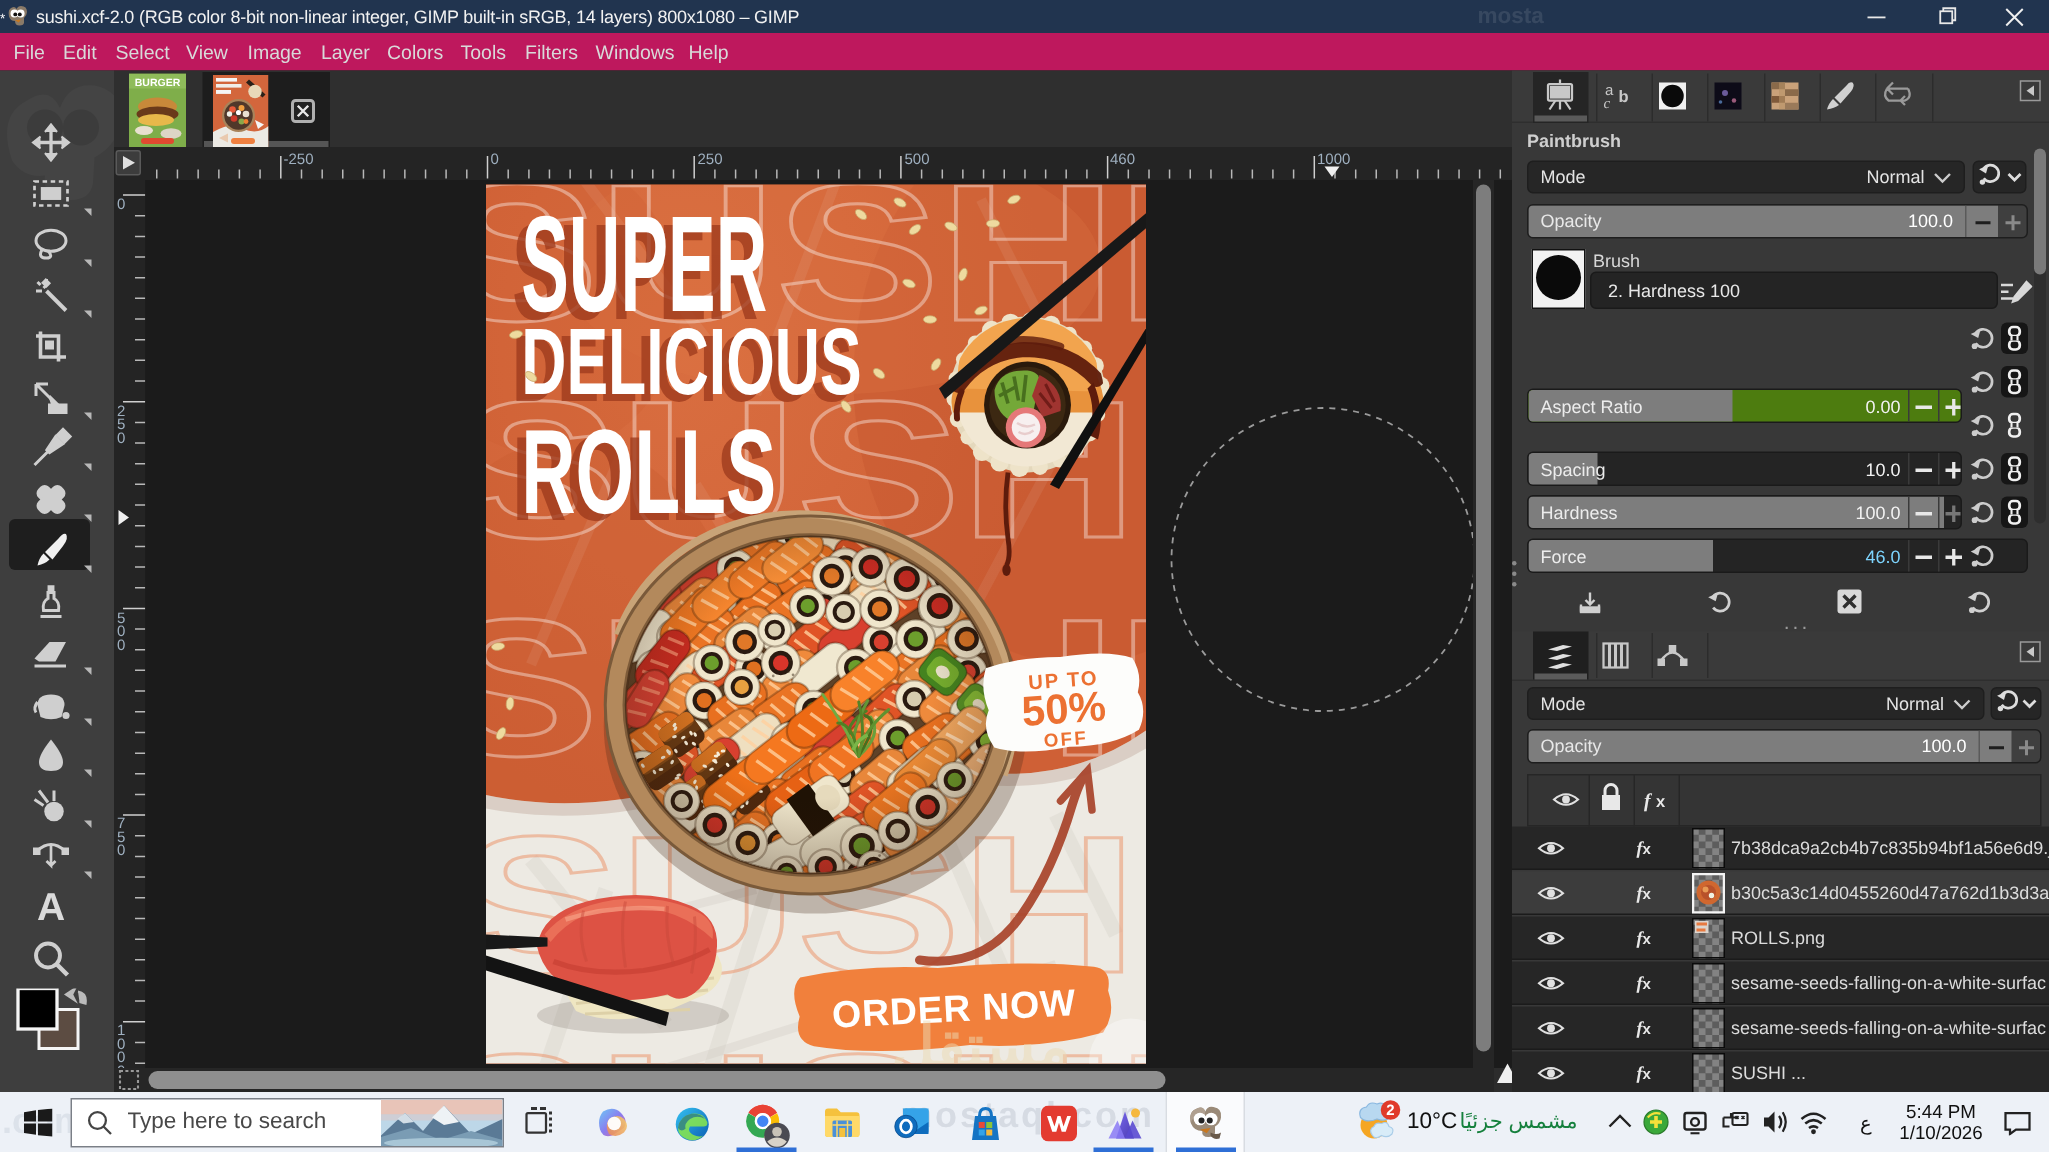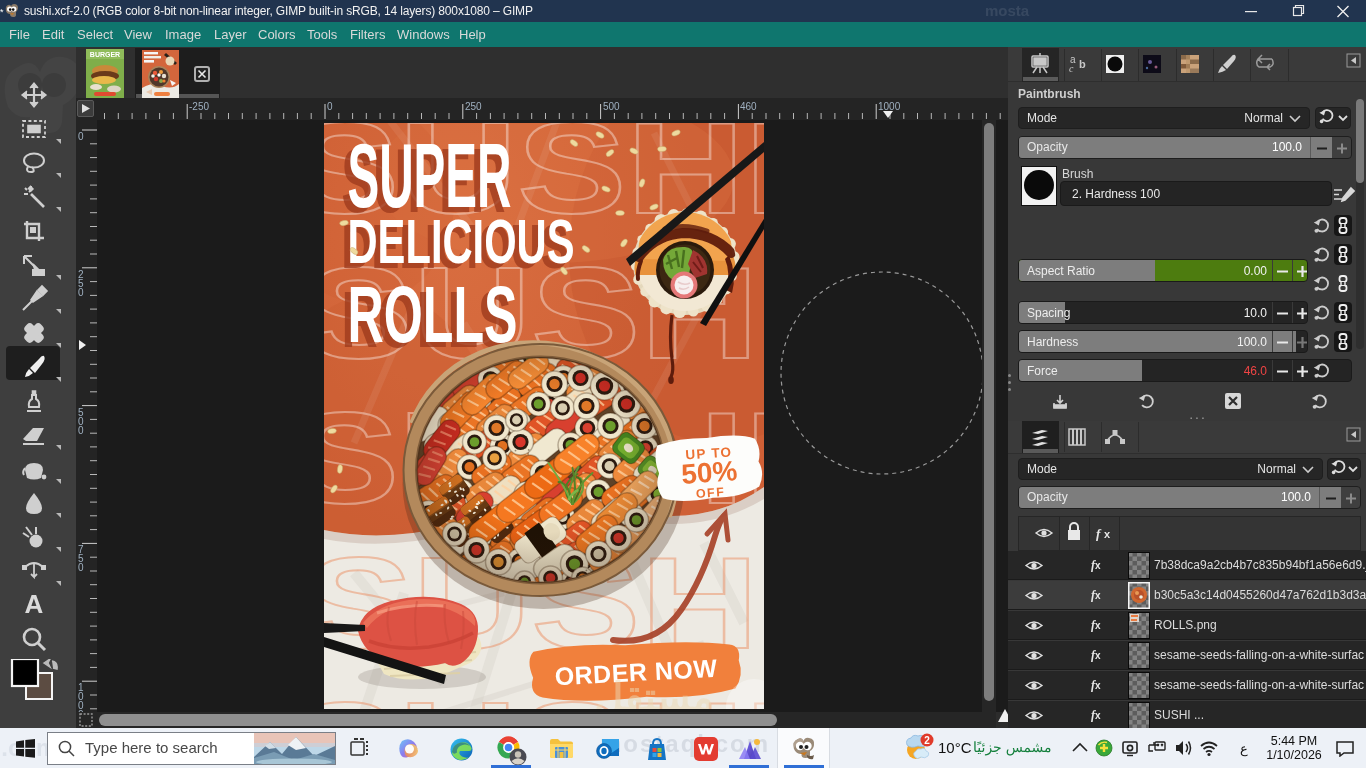--- a/index.html
+++ b/index.html
@@ -7,21 +7,21 @@
     font-family:"Liberation Sans", sans-serif; }
   .abs { position:absolute; }
   #app { position:absolute; left:0; top:0; width:1366px; height:768px; }
 
   
   #titlebar { position:absolute; left:0; top:0; width:1366px; height:22px; background:#21344f; }
   #titletext { position:absolute; left:24px; top:4px; color:#f2f2f2; font-size:12px; letter-spacing:-0.15px; white-space:nowrap; }
   .winbtn { position:absolute; top:0; width:46px; height:22px; color:#e8e8e8; }
 
   
-  #menubar { position:absolute; left:0; top:22px; width:1366px; height:25px; background:#0f766e;
+  #menubar { position:absolute; left:0; top:22px; width:1366px; height:25px; background:#be185d;
      color:#d9d9d9; font-size:13px; }
   #menubar span { position:absolute; top:5px; }
 
   
   #toolbox { position:absolute; left:0; top:47px; width:76px; height:681px; background:#3e3e3e; overflow:hidden; }
 
   
   #tabstrip { position:absolute; left:76px; top:47px; width:932px; height:51px; background:#2f2f2f; }
 
   
@@ -1499,21 +1499,21 @@
         <g fill="none" stroke="#f0f0f0" stroke-width="1.8">
           <rect x="5.5" y="3" width="7" height="6" rx="2.5"></rect>
           <rect x="5.5" y="12" width="7" height="6" rx="2.5"></rect>
         </g>
         <rect x="4" y="9" width="10" height="3" fill="#161616"></rect>
         <path d="M7 9 L7 12 M11 9 L11 12" stroke="#f0f0f0" stroke-width="1.4"></path>
       </svg>
 <div class="abs" style="left:10px;top:312px;width:334px;height:23px;background:#242424;border:1px solid #1a1a1a;border-radius:4px;overflow:hidden;">
 <div class="abs" style="left:0;top:0;width:123px;height:23px;background:#7d7d7d;"></div>
 <span class="abs" style="left:8px;top:4px;color:#ececec;font-size:12px;">Force</span>
-<span class="abs" style="left:248px;top:4px;color:#ef4444;font-size:12px;transform:translateX(-100%);">46.0</span>
+<span class="abs" style="left:248px;top:4px;color:#7dd3fc;font-size:12px;transform:translateX(-100%);">46.0</span>
 <div class="abs" style="left:253px;top:0;width:1px;height:23px;background:#3a3a3a;"></div>
 <div class="abs" style="left:273px;top:0;width:1px;height:23px;background:#3a3a3a;"></div>
 <svg class="abs" style="left:254px;top:0" width="20" height="23">
           <path d="M4 11.5 L15 11.5" stroke="#e8e8e8" stroke-width="2.2"></path>
         </svg>
 <svg class="abs" style="left:274px;top:0" width="20" height="23">
           <path d="M4 11.5 L15 11.5 M9.5 6 L9.5 17" stroke="#e8e8e8" stroke-width="2.2"></path>
         </svg>
 </div>
 <svg class="abs" style="left:305px;top:315px" width="17" height="17">

